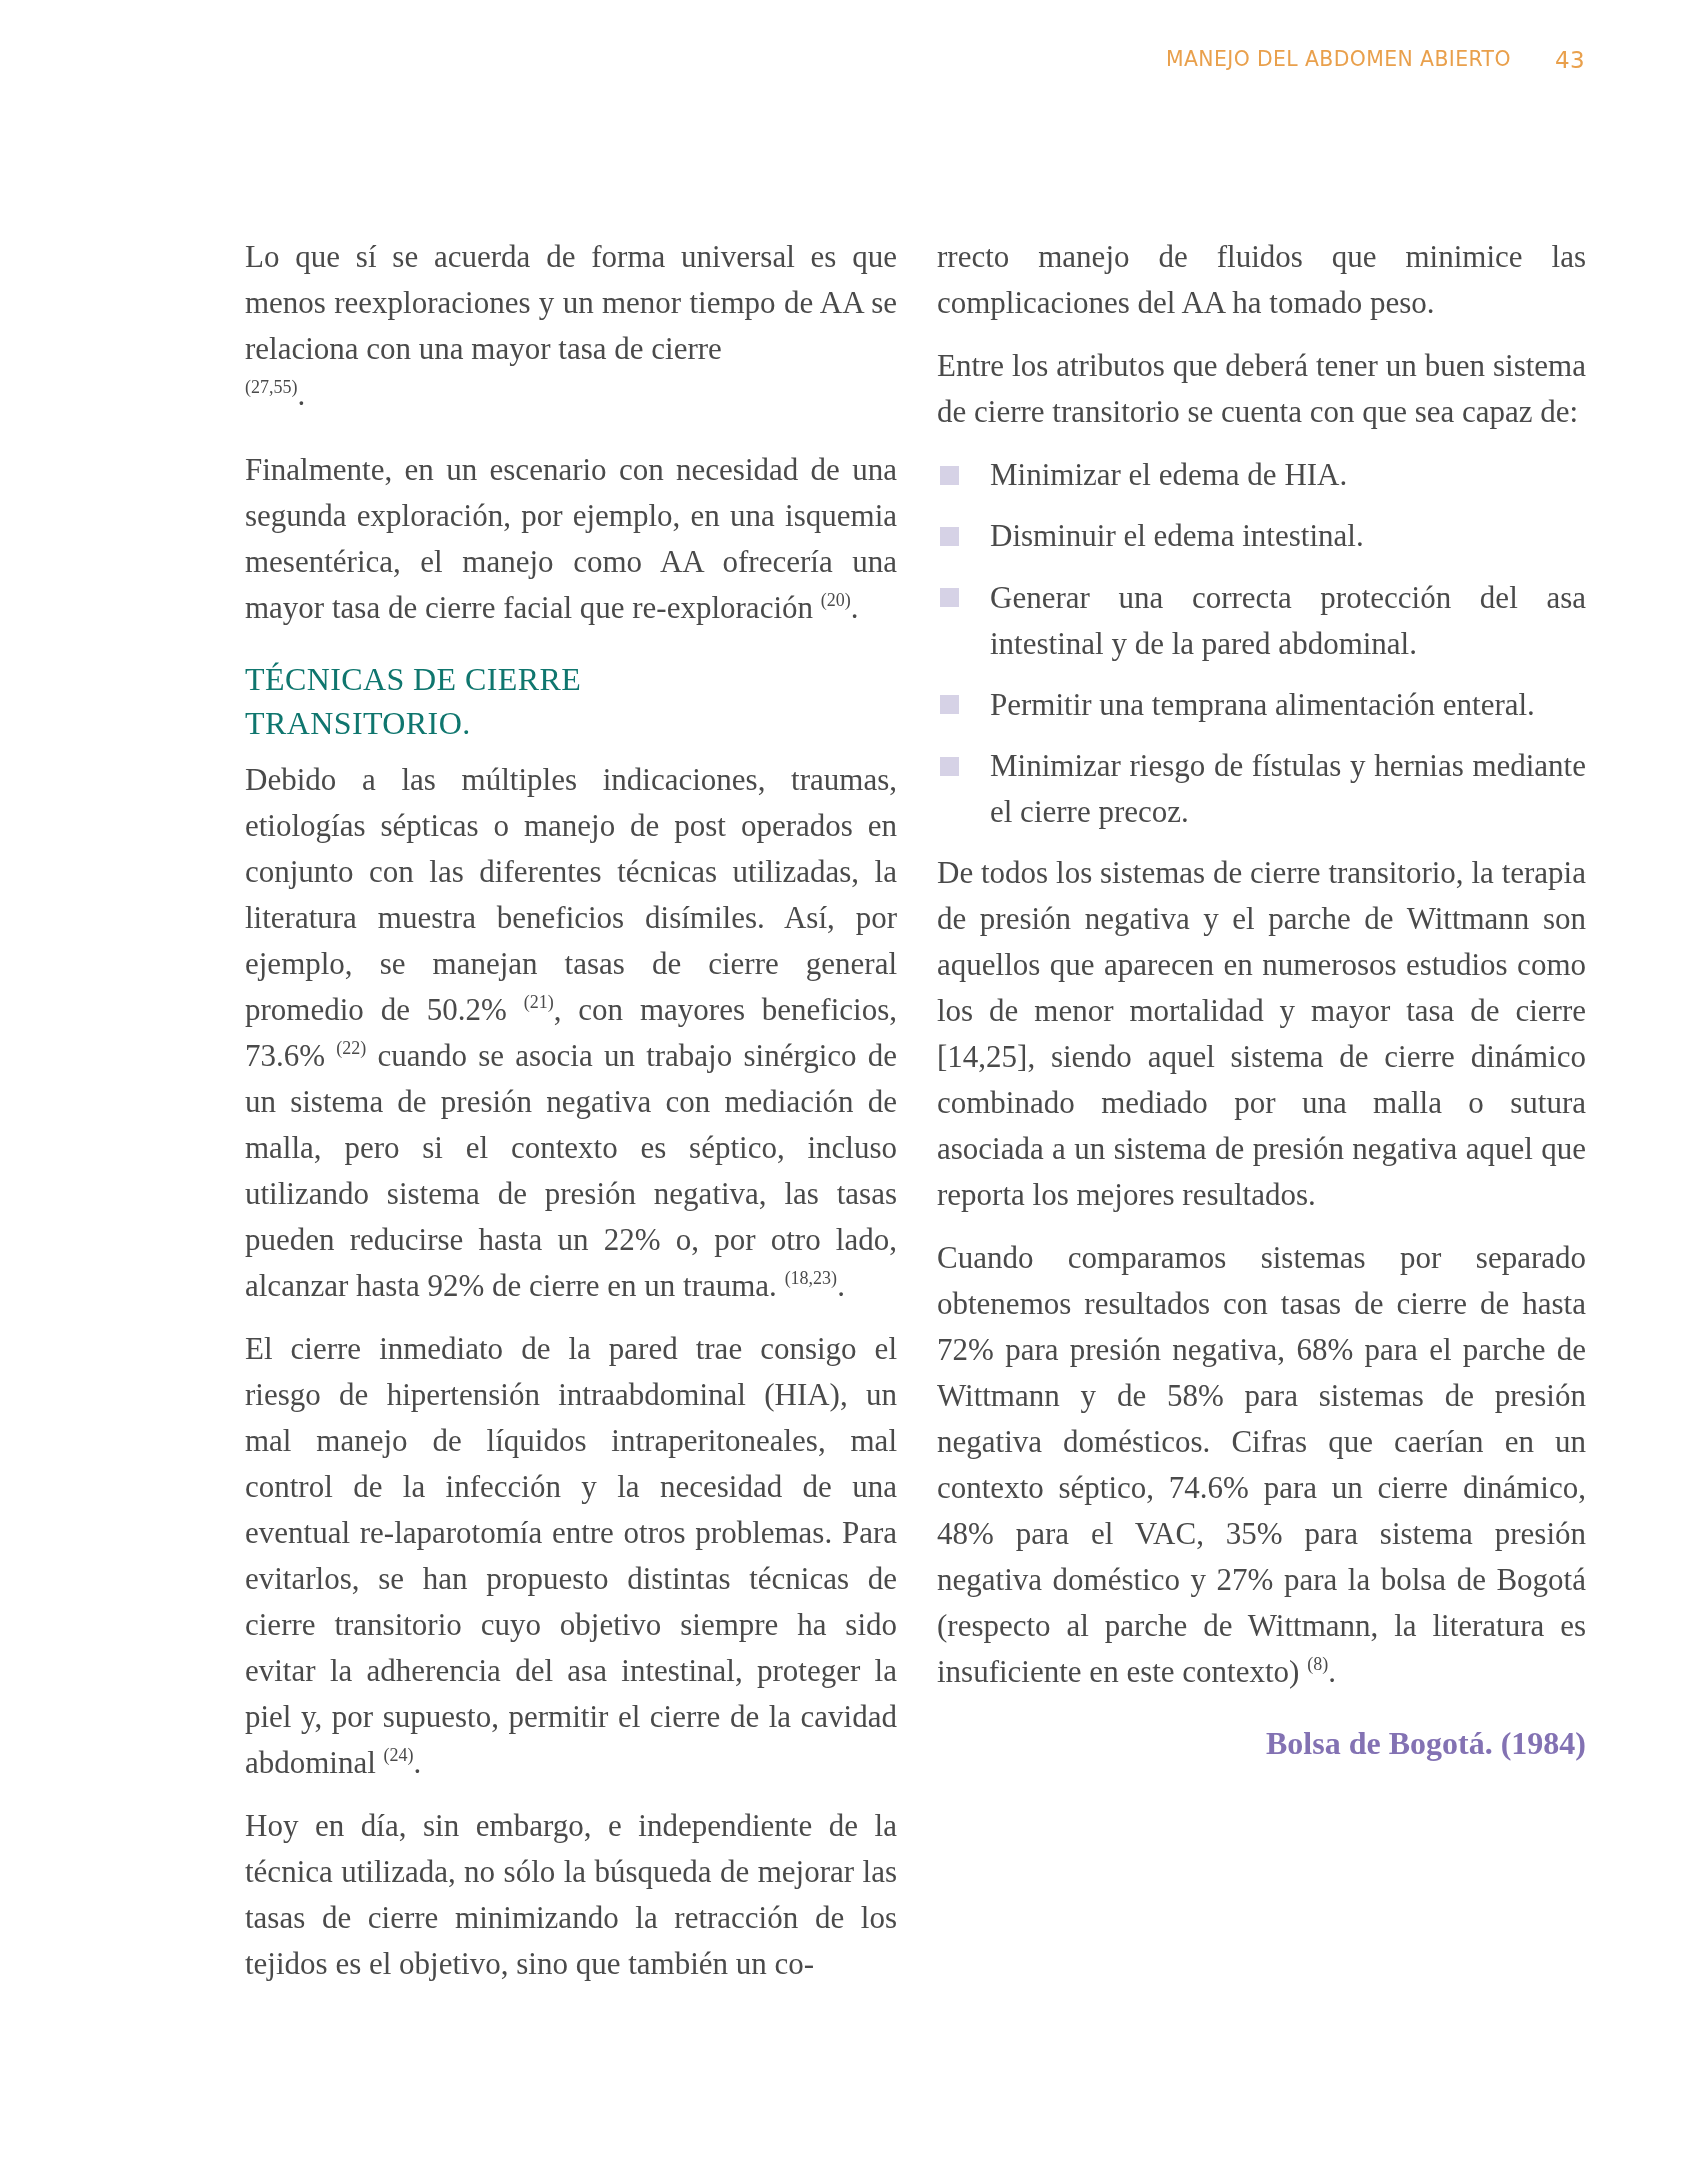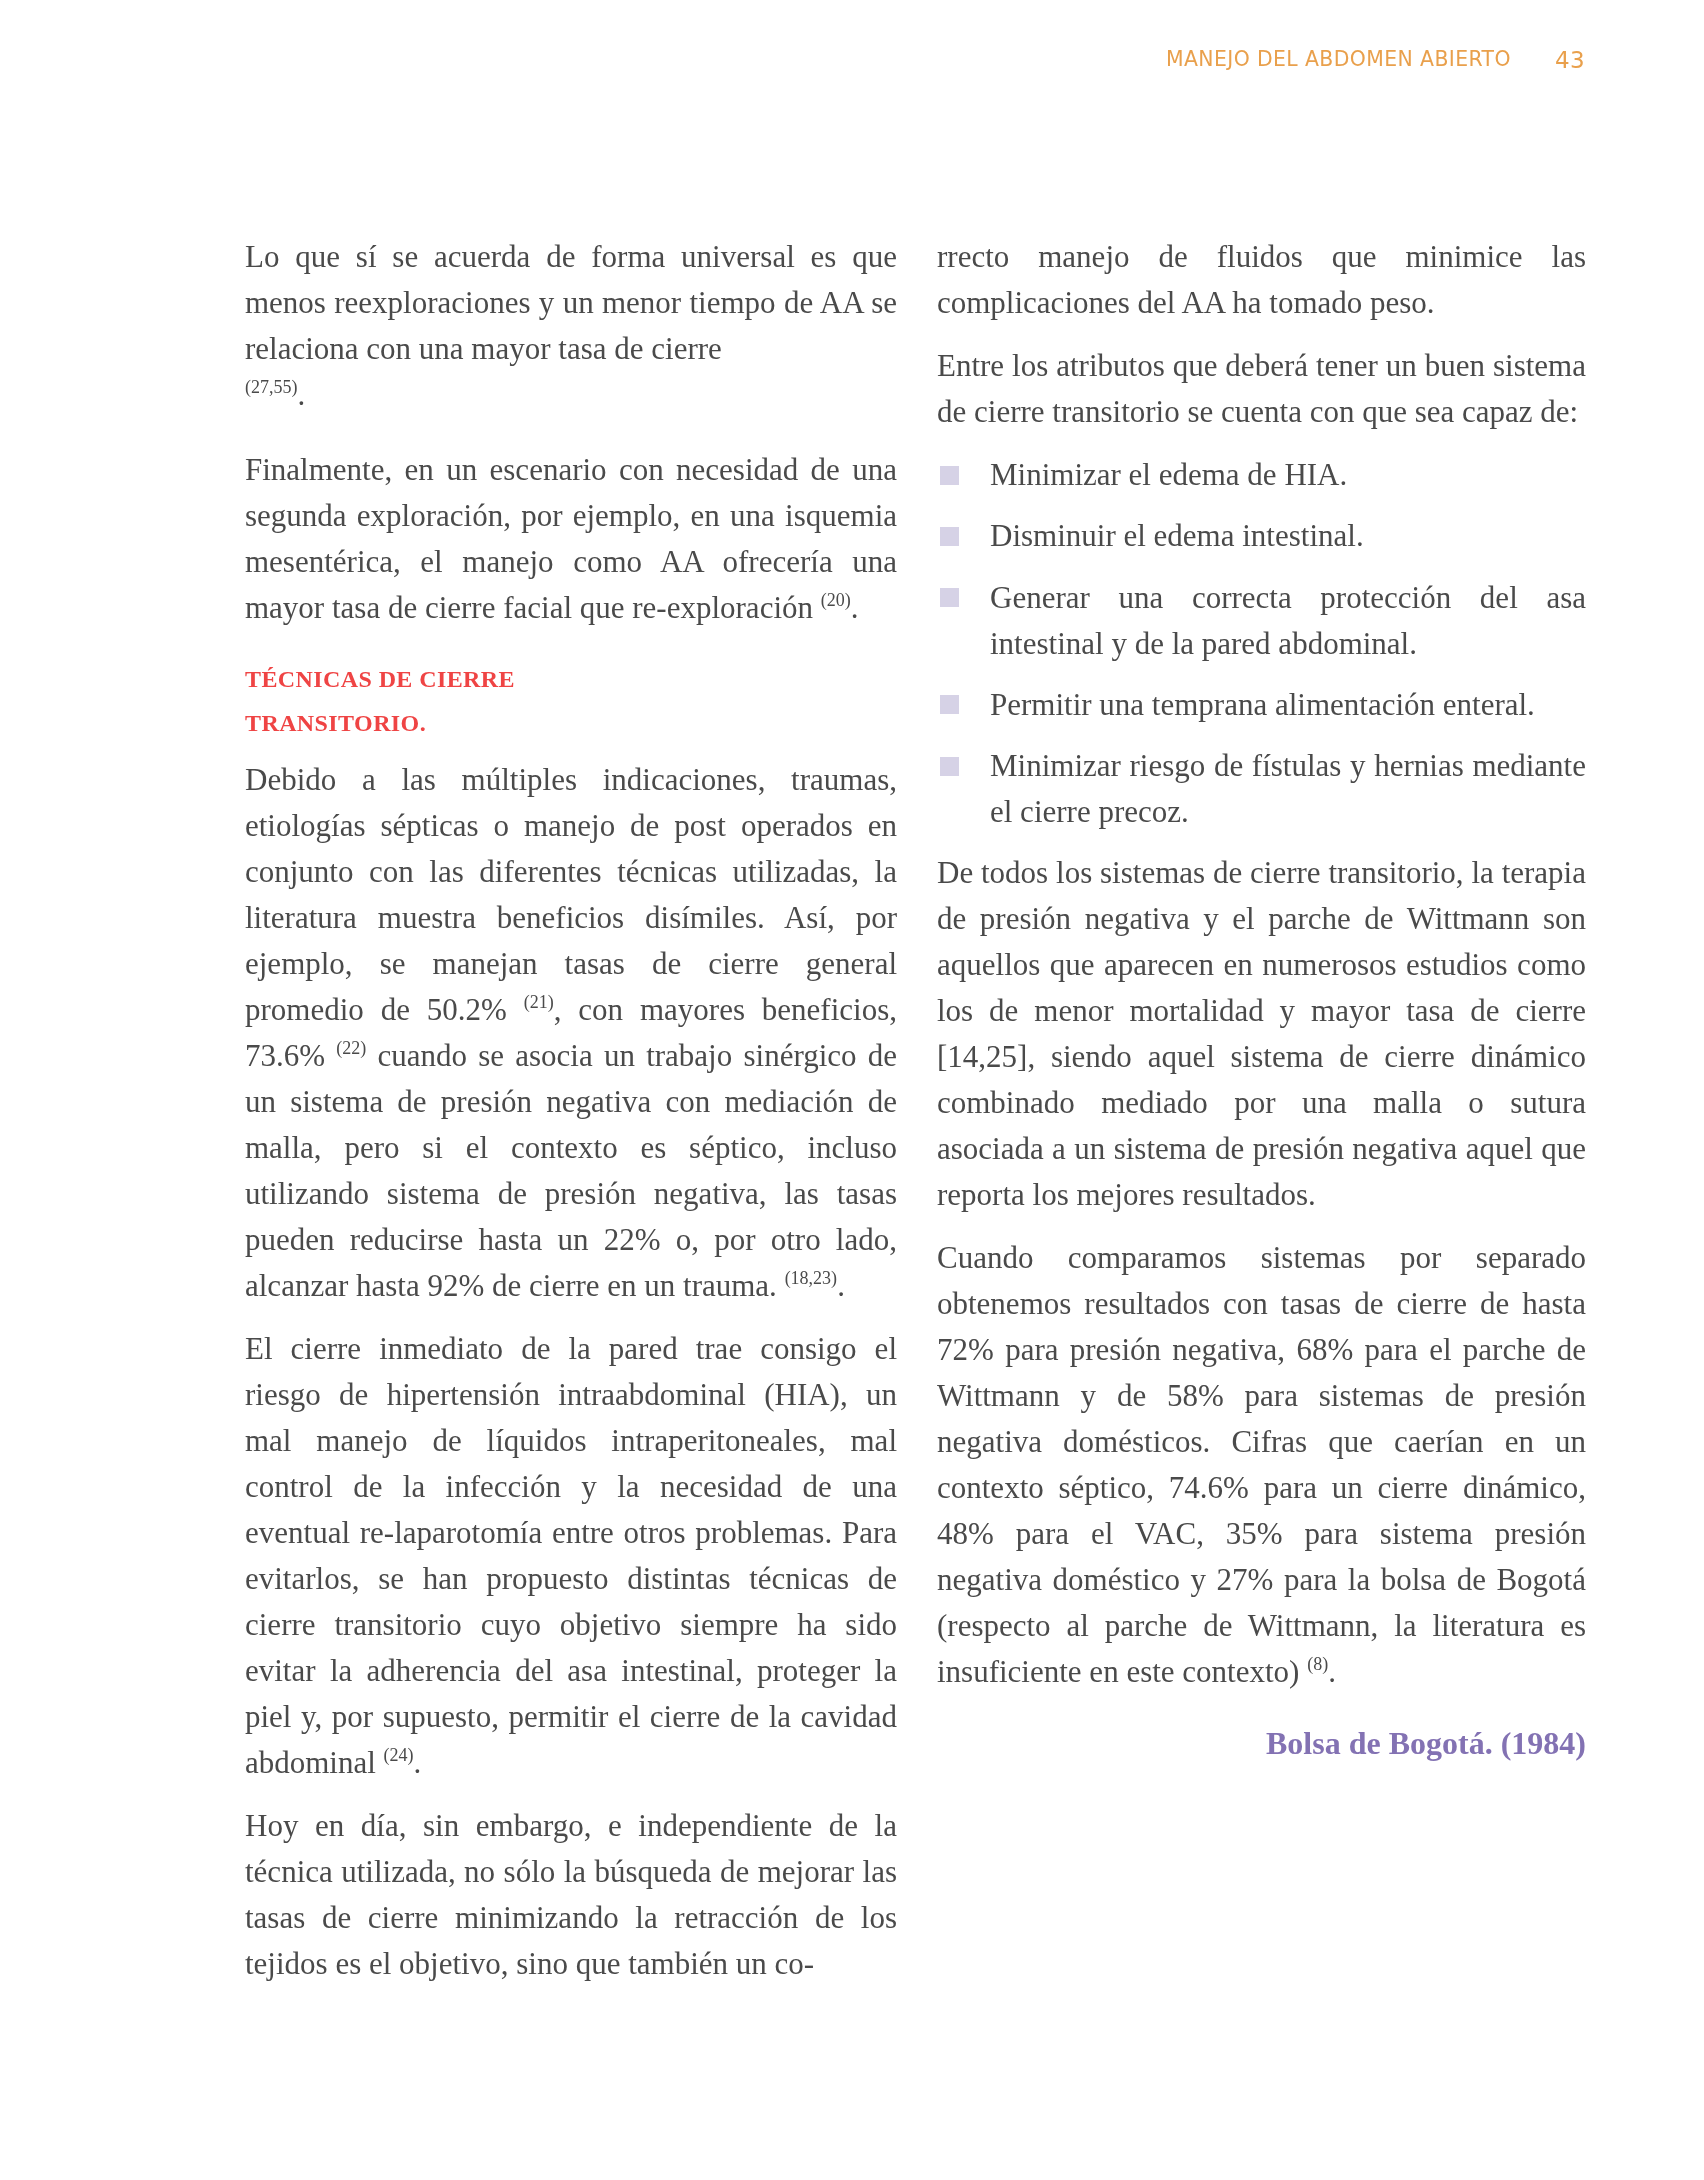--- a/index.html
+++ b/index.html
@@ -25,22 +25,22 @@
     .col-left { left: 239px; margin-left: 6px; }
     .col-right { left: 937px; width: 649px; }
 
     p { margin: 0 0 17px 0; }
     sup.cite { font-size: 18px; vertical-align: 12px; line-height: 0; }
     sub.cite-low { font-size: 18px; vertical-align: 12px; line-height: 0; }
 
     h2.section {
       margin: 25.6px 0 0 0;
       font-family: "Liberation Serif", "DejaVu Serif", serif;
-      font-weight: 700; color: #ef4444;
-      font-size: 24px; line-height: 44px; letter-spacing: 0.4px;
+      font-weight: 400; color: #0f766e;
+      font-size: 32px; line-height: 44px; letter-spacing: 0.4px;
       text-align: left;
     }
     h3.subsection {
       margin: 25.6px 0 8.5px 0;
       font-weight: 700; color: #8372b3;
       font-size: 32px; line-height: 44px; text-align: right;
     }
 
     ul.bullets { list-style: none; margin: 0 0 15.3px 0; padding: 0; }
     ul.bullets li {

